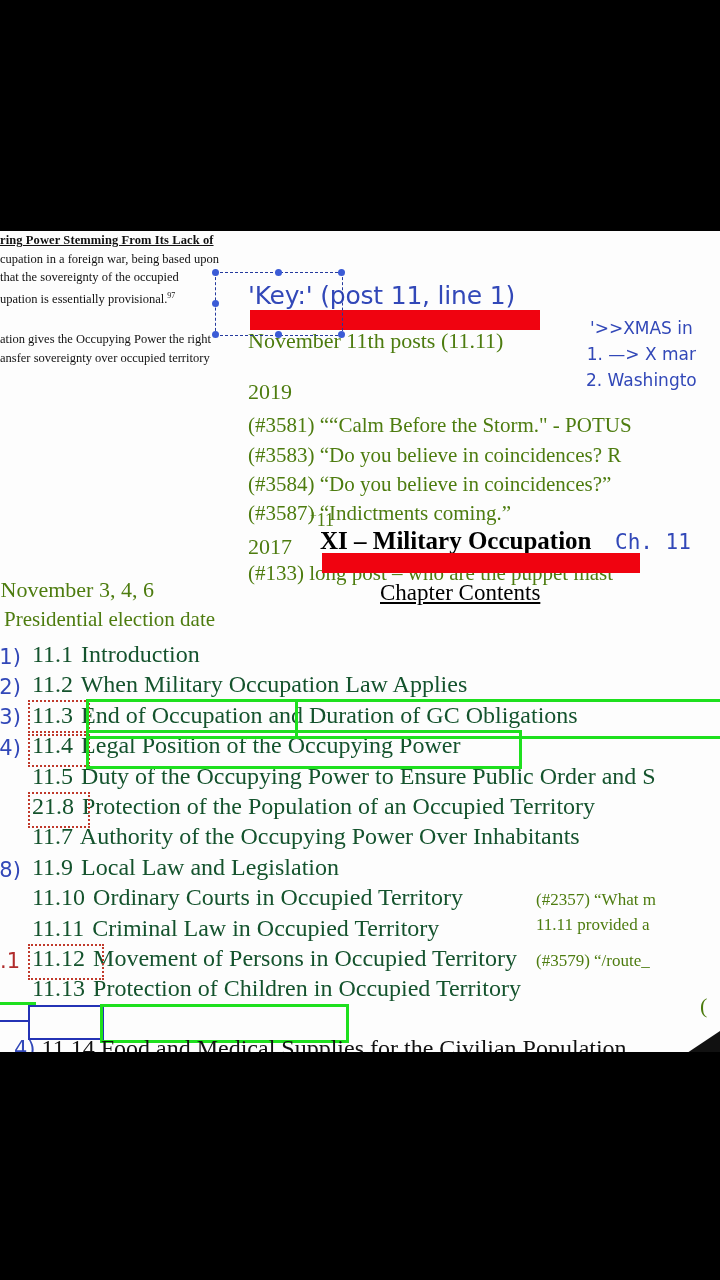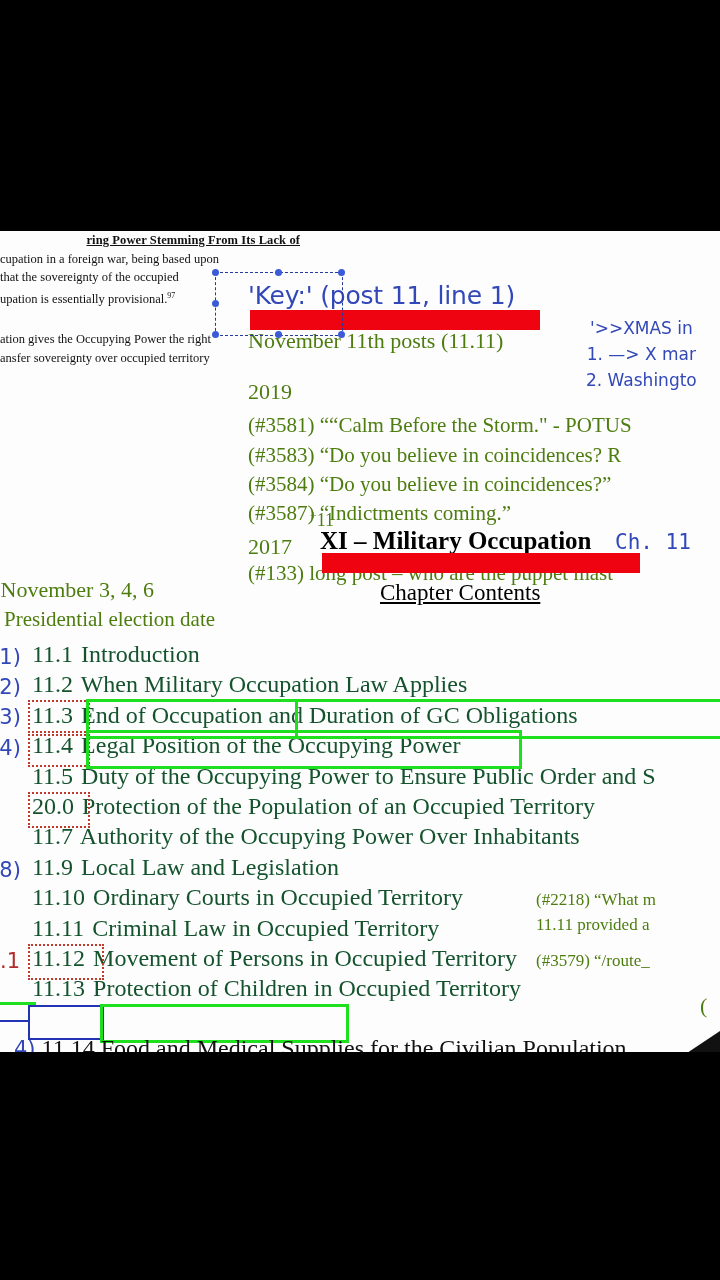--- a/index.html
+++ b/index.html
@@ -14,21 +14,21 @@
 
   
   #canvas{position:absolute;left:0;top:231px;width:720px;height:821px;background:#fdfdfd;overflow:hidden;}
 
   
   .blk{position:absolute;white-space:nowrap;}
 
   
   #excerpt{left:-60px;top:122px;width:300px;white-space:normal;
            font-family:"Liberation Serif",serif;font-size:12.5px;line-height:18.5px;color:#111;}
-  #excerpt .hd{text-decoration:underline;font-weight:600;letter-spacing:.1px;text-align:right;}
+  #excerpt .hd{text-decoration:underline;font-weight:600;letter-spacing:.1px;}
   #excerpt sup{font-size:8px;vertical-align:super;}
   #excerpt .para2{margin-top:22px;}
 
   
   .red{color:#4d7c0f;font-family:Liberation Serif, serif;}
   .blue{color:#3248b8;font-family:"DejaVu Sans",sans-serif;}
 
   #key-line{left:248px;top:50px;font-size:25px;color:#3248b8;font-family:"DejaVu Sans",sans-serif;letter-spacing:-.2px;}
   #nov-line{left:248px;top:97px;font-size:22px;}
   #yr2019{left:248px;top:148px;font-size:22px;}
@@ -124,21 +124,21 @@
     <div class="blk blue" id="notes-right">
       <div>'&gt;&gt;XMAS in </div>
       <div>1. —&gt; X mar</div>
       <div>2. Washingto</div>
     </div>
 
     <div class="blk red" id="nov346">T November 3, 4, 6</div>
     <div class="blk red" id="preselect">Presidential election date</div>
 
     <div class="blk red" id="q1357">
-      <div>(#2218) “What m</div>
+      <div>(#2357) “What m</div>
       <div>11.11 provided a</div>
     </div>
     <div class="blk red" id="q3579">(#3579) “/route_</div>
     <div class="blk red" id="paren-right">(</div>
 
     <div id="ch-title">XI – Military Occupation</div>
     <div id="ch-num">Ch. 11</div>
     <div id="ch-contents">Chapter Contents</div>
 
     <div class="lnum" id="ln1">01)</div>
@@ -147,21 +147,21 @@
     <div class="lnum" id="ln4">04)</div>
     <div class="lnum" id="ln8">08)</div>
     <div id="ln11">.1</div>
 
     <div id="toc">
       <div class="toc-row"><span class="toc-num">11.1</span> <span>Introduction</span></div>
       <div class="toc-row"><span class="toc-num">11.2</span> <span>When Military Occupation Law Applies</span></div>
       <div class="toc-row"><span class="toc-num">11.3</span> <span>End of Occupation and Duration of GC Obligations</span></div>
       <div class="toc-row"><span class="toc-num">11.4</span> <span>Legal Position of the Occupying Power</span></div>
       <div class="toc-row"><span class="toc-num">11.5</span> <span>Duty of the Occupying Power to Ensure Public Order and S</span></div>
-      <div class="toc-row"><span class="toc-num">20.0</span> <span>Protection of the Population of an Occupied Territory</span></div>
+      <div class="toc-row"><span class="toc-num">21.8</span> <span>Protection of the Population of an Occupied Territory</span></div>
       <div class="toc-row"><span class="toc-num">11.7</span> <span>Authority of the Occupying Power Over Inhabitants</span></div>
       <div class="toc-row"><span class="toc-num">11.9</span> <span>Local Law and Legislation</span></div>
       <div class="toc-row"><span class="toc-num">11.10</span> <span>Ordinary Courts in Occupied Territory</span></div>
       <div class="toc-row"><span class="toc-num">11.11</span> <span>Criminal Law in Occupied Territory</span></div>
       <div class="toc-row"><span class="toc-num">11.12</span> <span>Movement of Persons in Occupied Territory</span></div>
       <div class="toc-row"><span class="toc-num">11.13</span> <span>Protection of Children in Occupied Territory</span></div>
     </div>
 
     <div class="mark-red" style="left:28px;top:469px;width:58px;height:32px;"></div>
     <div class="mark-red" style="left:28px;top:500px;width:58px;height:32px;"></div>

